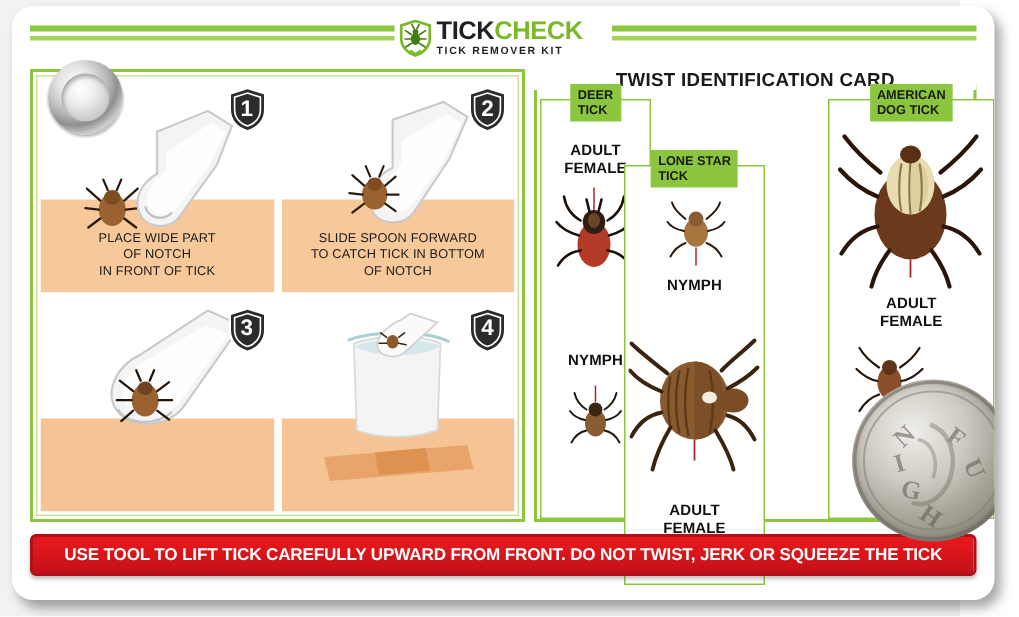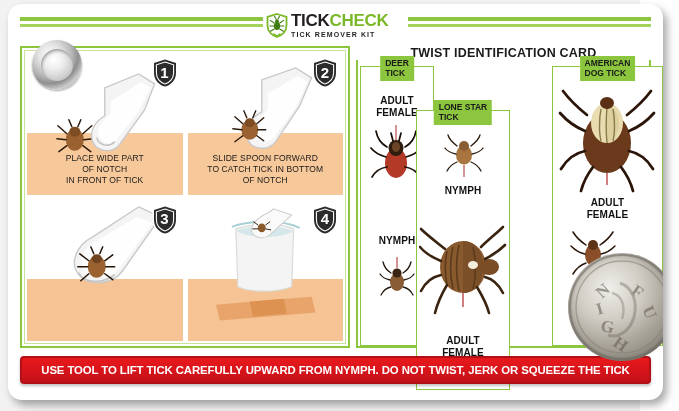--- a/index.html
+++ b/index.html
@@ -415,17 +415,17 @@
           <text x="62" y="40" transform="rotate(36 62 40)">F</text>
           <text x="74" y="56" transform="rotate(66 74 56)">U</text>
         </g>
         <path d="M52 30 C64 34 70 48 66 64 C62 78 50 86 40 82" fill="none" stroke="#6b6559" stroke-width="3" opacity=".7"></path>
         <path d="M44 40 C54 42 58 54 54 66" fill="none" stroke="#7a7468" stroke-width="2.4" opacity=".7"></path>
       </svg>
     </div>
   </div>
 
   <div class="banner">
-    <span>USE TOOL TO LIFT TICK CAREFULLY UPWARD FROM NYMPH. DO NOT TWIST, JERK OR SQUEEZE THE TICK</span>
+    <span>USE TOOL TO LIFT TICK CAREFULLY UPWARD FROM FRONT. DO NOT TWIST, JERK OR SQUEEZE THE TICK</span>
   </div>
 
  </div>
 </div>
 
 </body></html>

